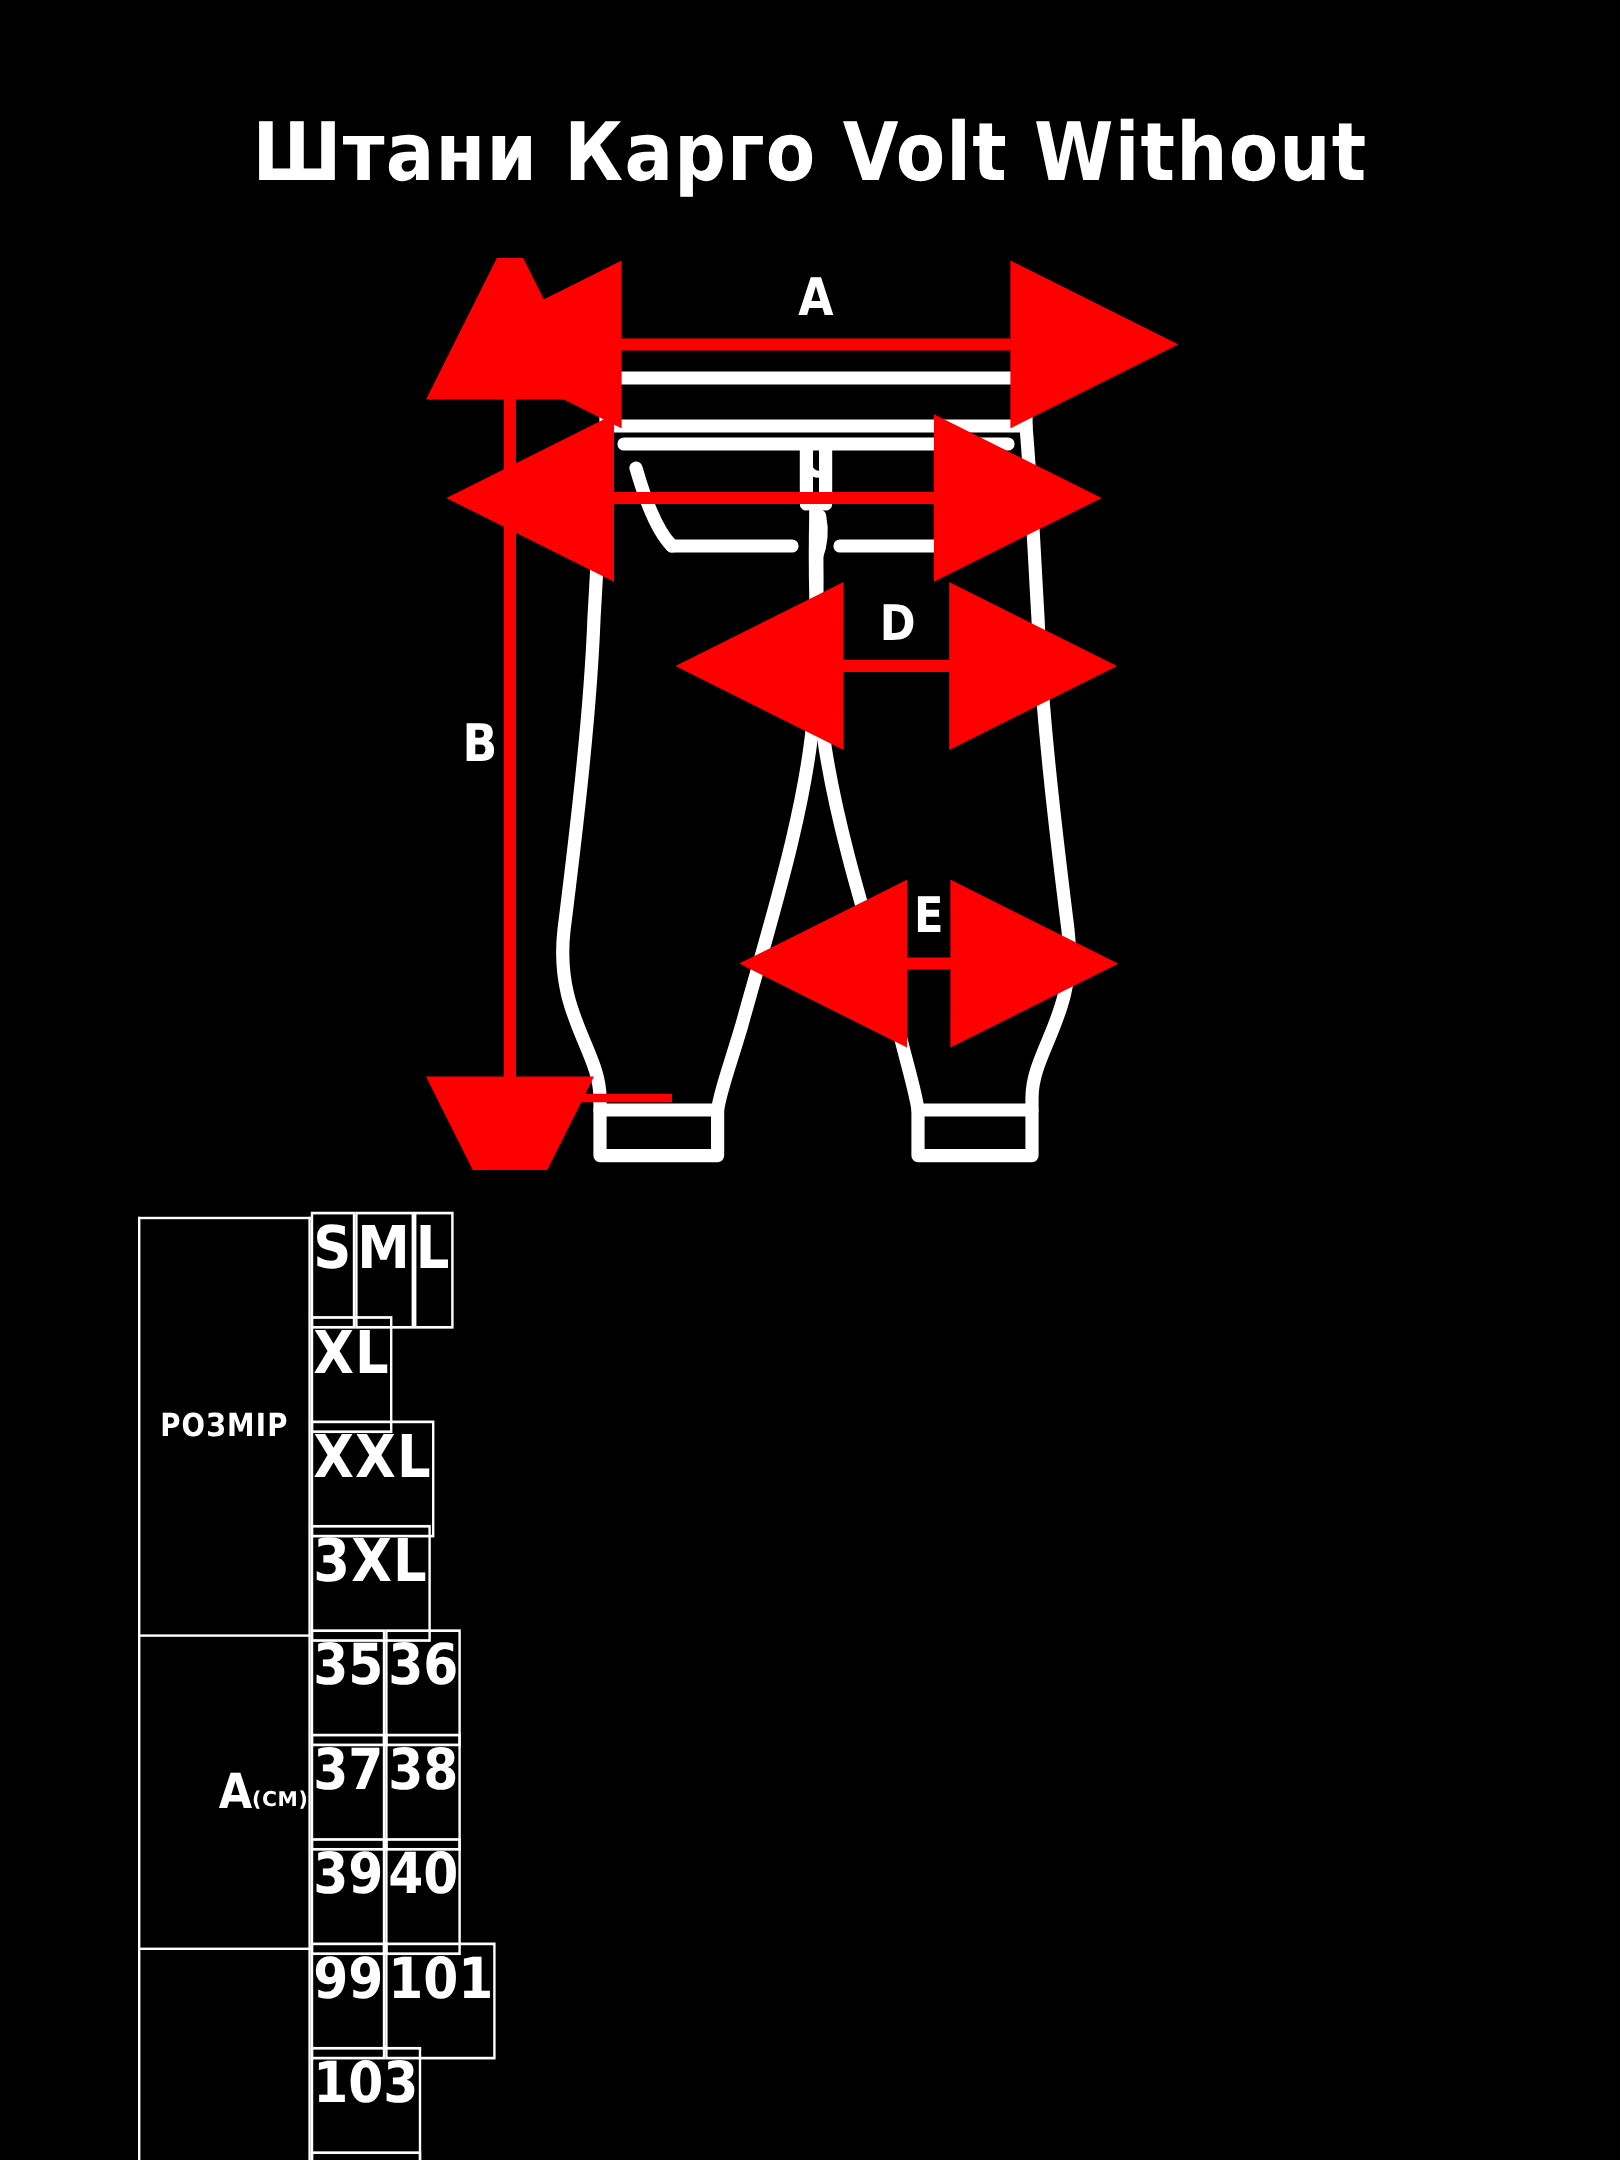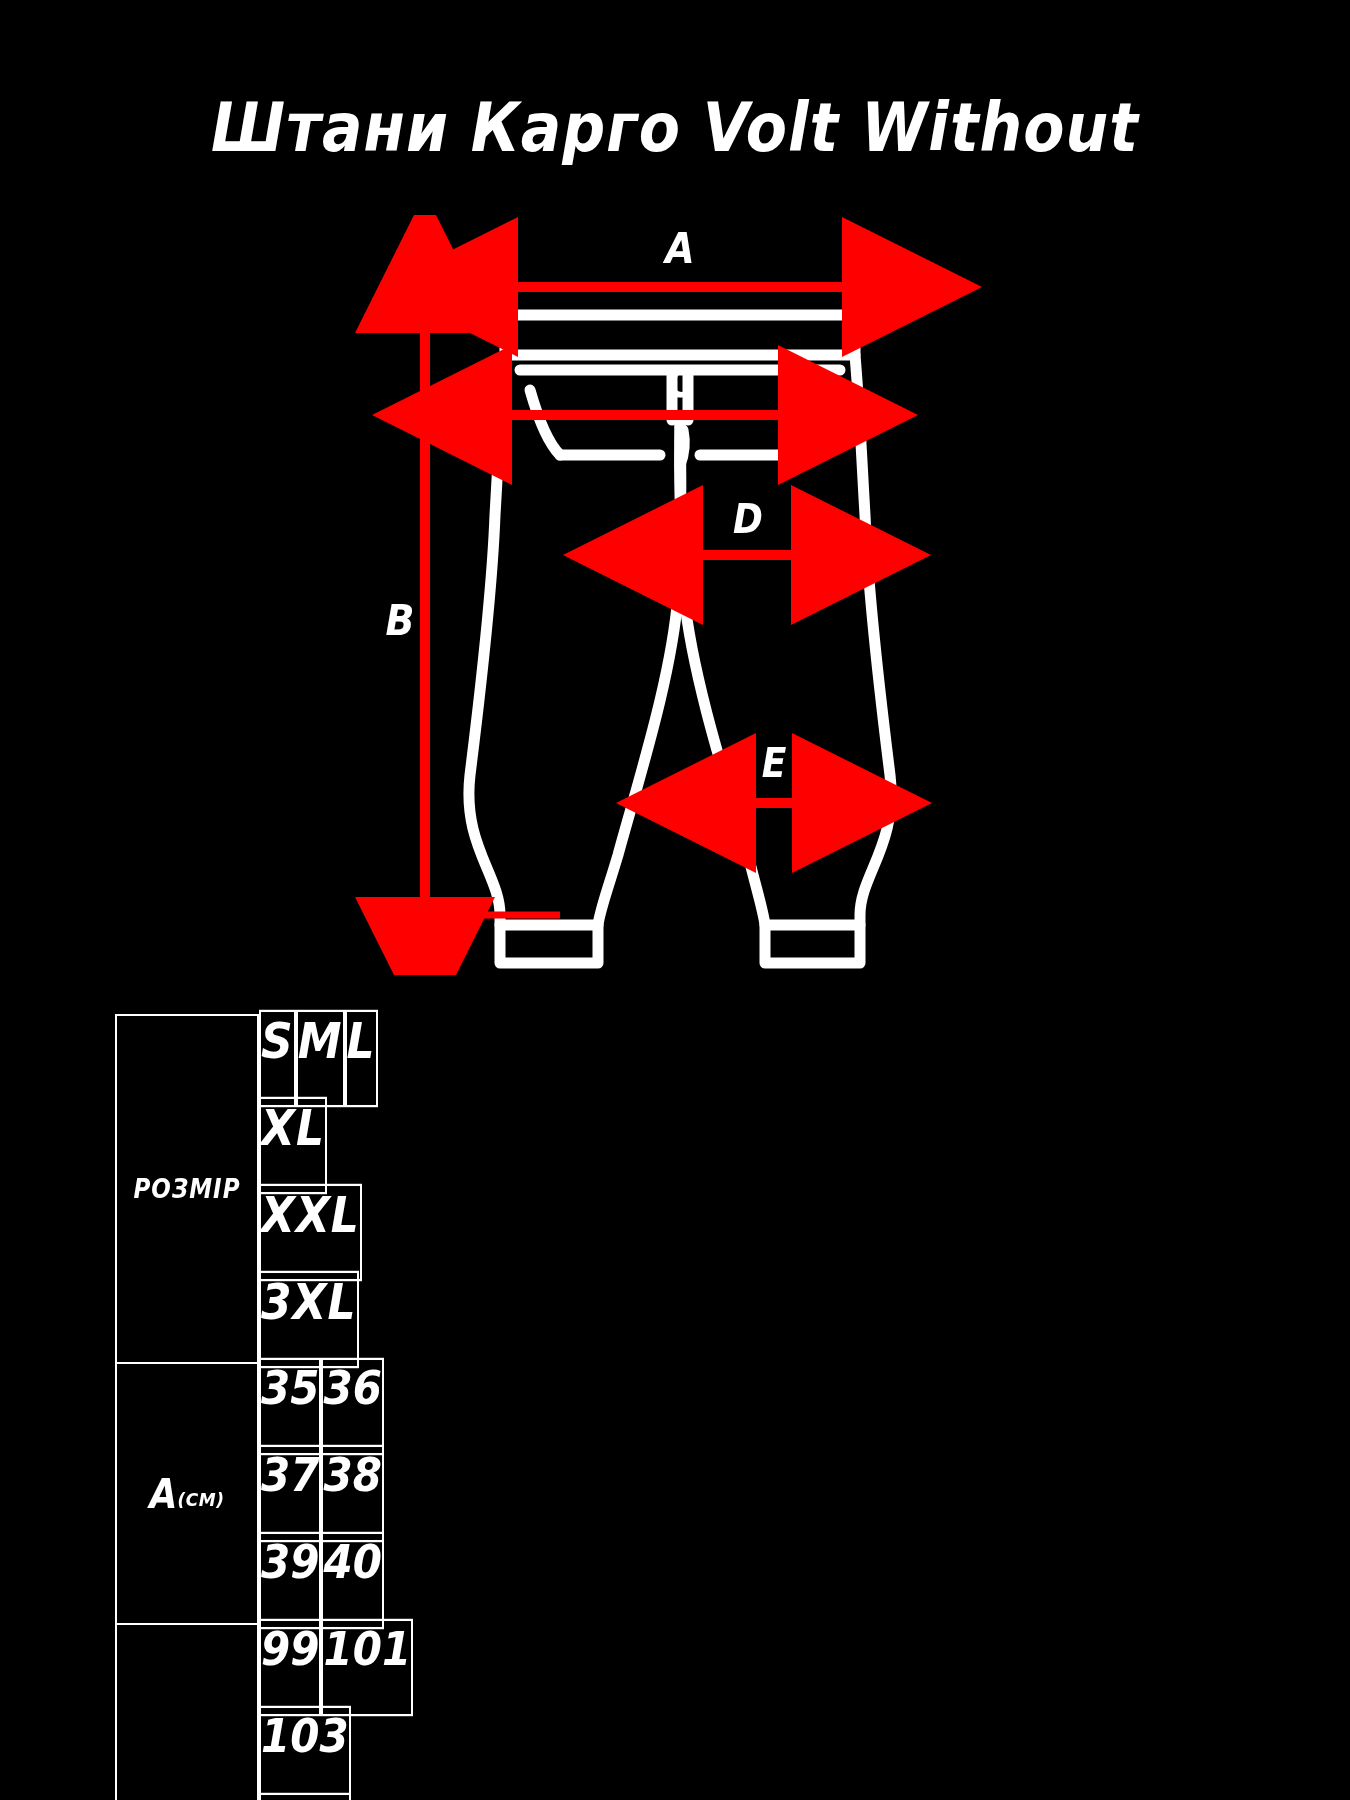--- a/index.html
+++ b/index.html
@@ -13,21 +13,20 @@
     font-family: "DejaVu Sans", sans-serif;
     color: #ffffff;
     position: relative;
     overflow: hidden;
   }
   .page {
     width: 1350px;
     height: 1800px;
     position: relative;
     background: #000000;
-    font-style: italic;
   }
   .title {
     position: absolute;
     top: 88px;
     left: 0;
     width: 1350px;
     text-align: center;
     font-family: "DejaVu Sans", sans-serif;
     font-weight: bold;
     font-size: 60px;
@@ -71,20 +70,21 @@
     font-size: 23px;
     letter-spacing: 1px;
     transform: scaleY(1.15);
   }
   .size-table .hdr-size {
     font-size: 44px;
     letter-spacing: 1px;
   }
   .size-table .row-label {
     font-size: 36px;
+    text-align: right;
   }
   .size-table .row-label .unit {
     font-size: 17px;
     letter-spacing: 0.5px;
   }
   .size-table .cell-val {
     font-size: 42px;
   }
   .stencil {
     font-family: "DejaVu Sans", sans-serif;

